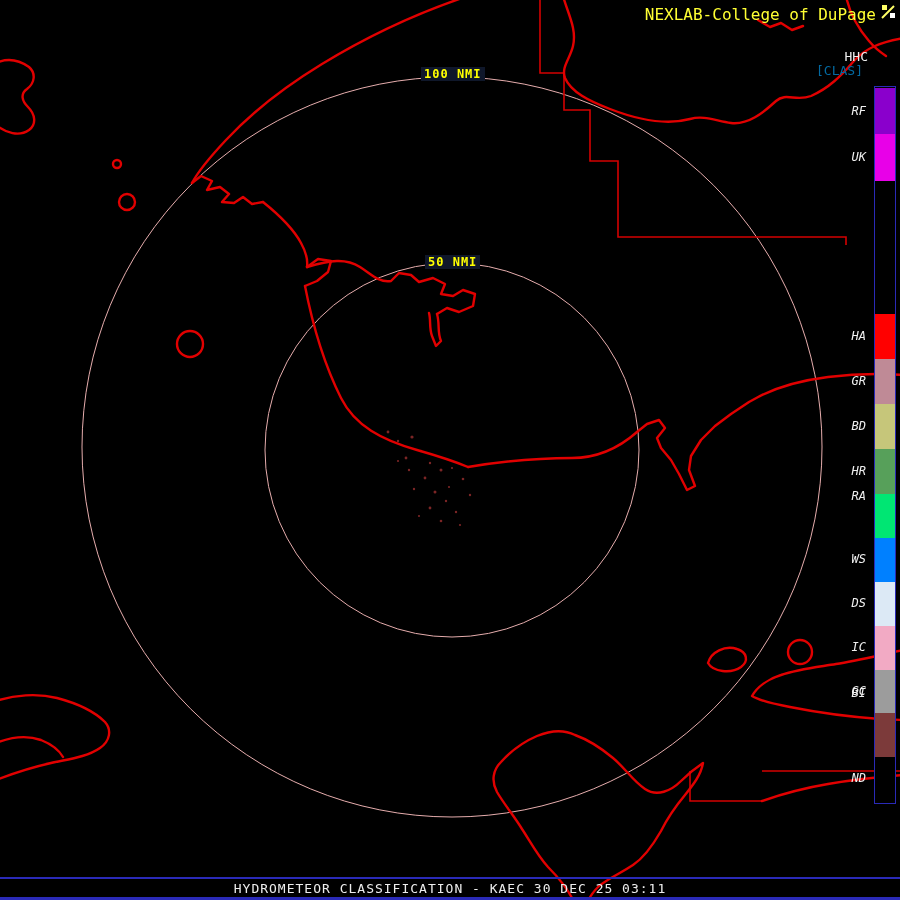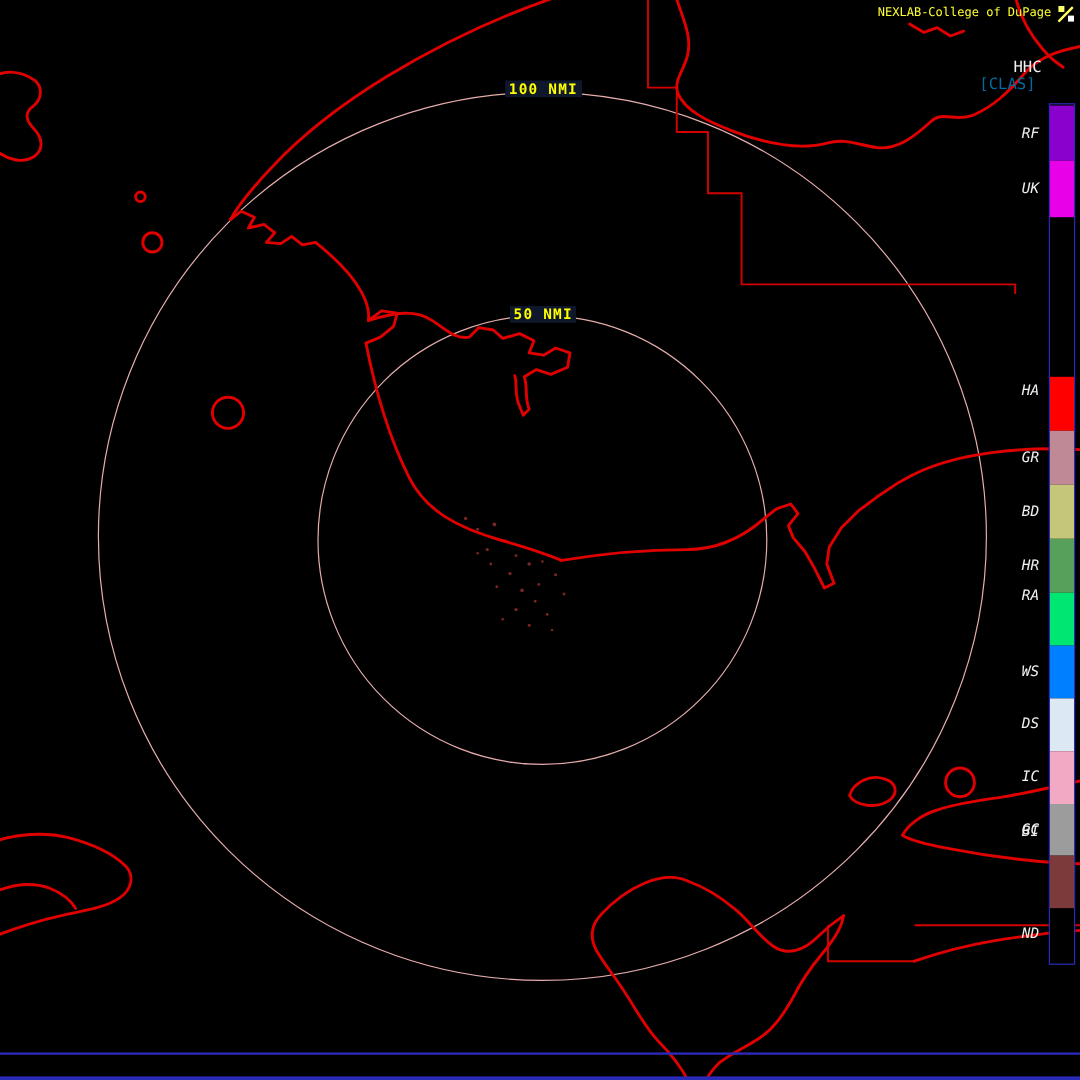--- a/index.html
+++ b/index.html
@@ -1,21 +1,21 @@
 <!DOCTYPE html>
 <html><head>
 <meta charset="utf-8">
 <style>
   html,body{margin:0;padding:0;background:#000;}
   .screen{position:relative;width:900px;height:900px;background:#000;overflow:hidden;
           font-family:"DejaVu Sans Mono","Liberation Mono",monospace;}
   svg.map{position:absolute;left:0;top:0;}
   .ring-label{position:absolute;background:#0f172a;color:#ffff00;font-size:12px;font-weight:bold;
               padding:0 3px;letter-spacing:1px;white-space:nowrap;}
-  .brand{position:absolute;top:5px;right:24px;color:#ffff33;font-size:10px;white-space:nowrap;}
+  .brand{position:absolute;top:5px;right:24px;color:#ffff33;font-size:16px;white-space:nowrap;}
   .brand-icon{position:absolute;top:4px;right:4px;width:15px;height:16px;display:block;}
   .product-code{position:absolute;top:49px;right:32px;color:#f0f0f0;font-size:13px;text-align:center;}
   .product-mode{position:absolute;top:63px;right:37px;color:#0369a1;font-size:13px;}
   .colorbar{position:absolute;left:874px;top:86px;width:20px;height:716px;background:#000;
             border:1px solid #2a2ab8;}
   .lg-swatch{position:absolute;left:0;right:0;}
   .lg-label{position:absolute;right:34px;color:#f0f0f0;font-size:12px;width:30px;text-align:right;font-style:italic;}
   .footer-line{position:absolute;left:0;width:900px;background:#2a2ab8;}
   .footer-text{position:absolute;left:0;top:881px;width:900px;text-align:center;color:#ededed;
                font-size:13px;letter-spacing:1px;white-space:nowrap;}
@@ -122,28 +122,29 @@
     <div class="lg-swatch" style="top: 451px; height: 44px; background-color: rgb(0, 128, 255);"></div>
     <div class="lg-swatch" style="top: 495px; height: 44px; background-color: rgb(220, 233, 245);"></div>
     <div class="lg-swatch" style="top: 539px; height: 44px; background-color: rgb(242, 170, 196);"></div>
     <div class="lg-swatch" style="top: 583px; height: 43px; background-color: rgb(156, 156, 156);"></div>
     <div class="lg-swatch" style="top: 626px; height: 44px; background-color: rgb(124, 58, 58);"></div>
     <div class="lg-swatch" style="top: 670px; height: 43px; background-color: rgb(0, 0, 0);"></div>
   </div>
 
   <div class="lg-label" style="top:104px">RF</div>
   <div class="lg-label" style="top:150px">UK</div>
-  <div class="lg-label" style="top:318px">HA</div>
+  <div class="lg-label" style="top:329px">HA</div>
   <div class="lg-label" style="top:374px">GR</div>
   <div class="lg-label" style="top:419px">BD</div>
   <div class="lg-label" style="top:464px">HR</div>
   <div class="lg-label" style="top:489px">RA</div>
   <div class="lg-label" style="top:552px">WS</div>
   <div class="lg-label" style="top:596px">DS</div>
   <div class="lg-label" style="top:640px">IC</div>
   <div class="lg-label" style="top:684px">GC</div>
   <div class="lg-label" style="top:686px">BI</div>
   <div class="lg-label" style="top:771px">ND</div>
 
   <div class="footer-line" style="top:877px;height:2px"></div>
+  <div class="footer-text">HYDROMETEOR CLASSIFICATION - KAEC 30 DEC 25 03:11</div>
   <div class="footer-line" style="top:897px;height:3px"></div>
 
 </div>
 
 </body></html>

